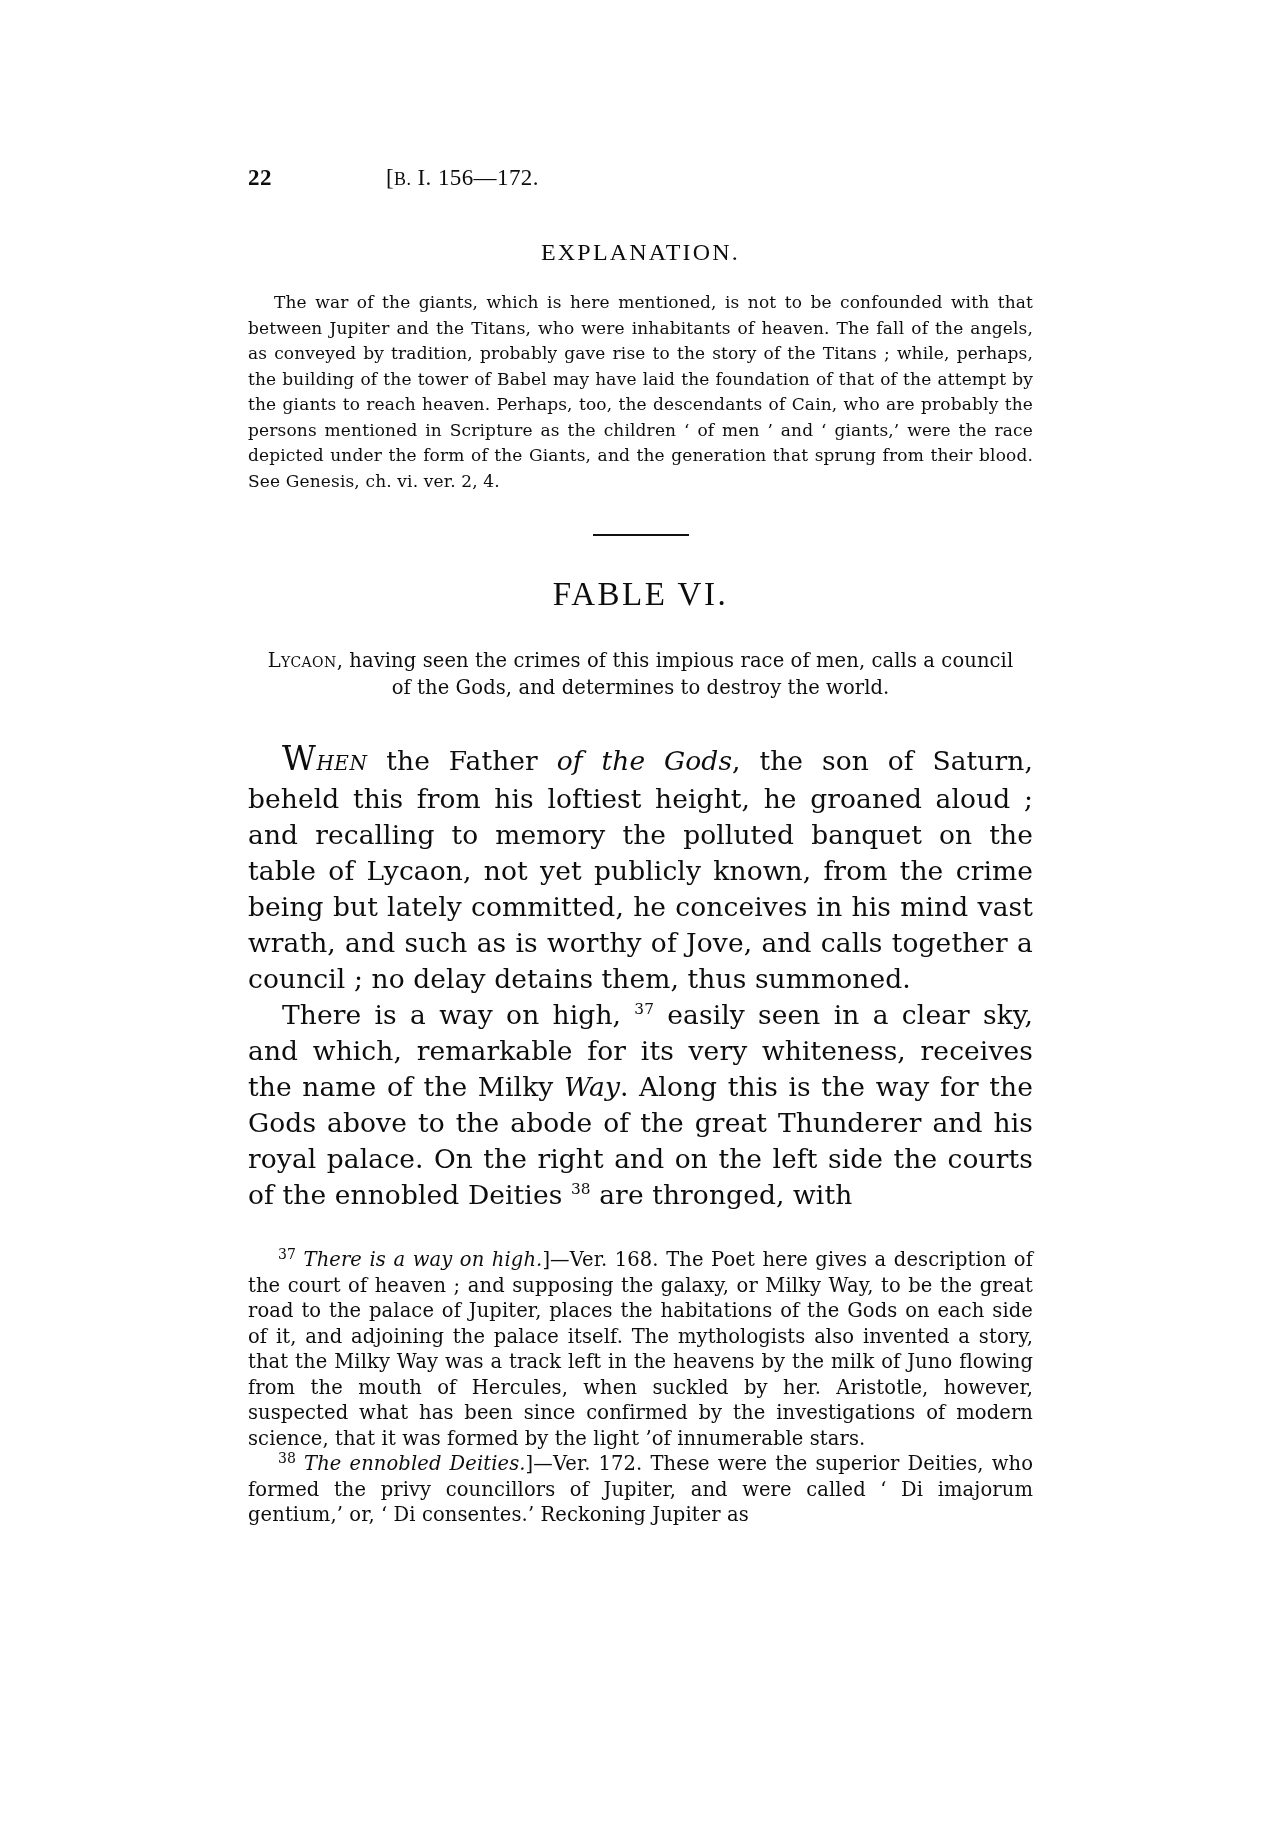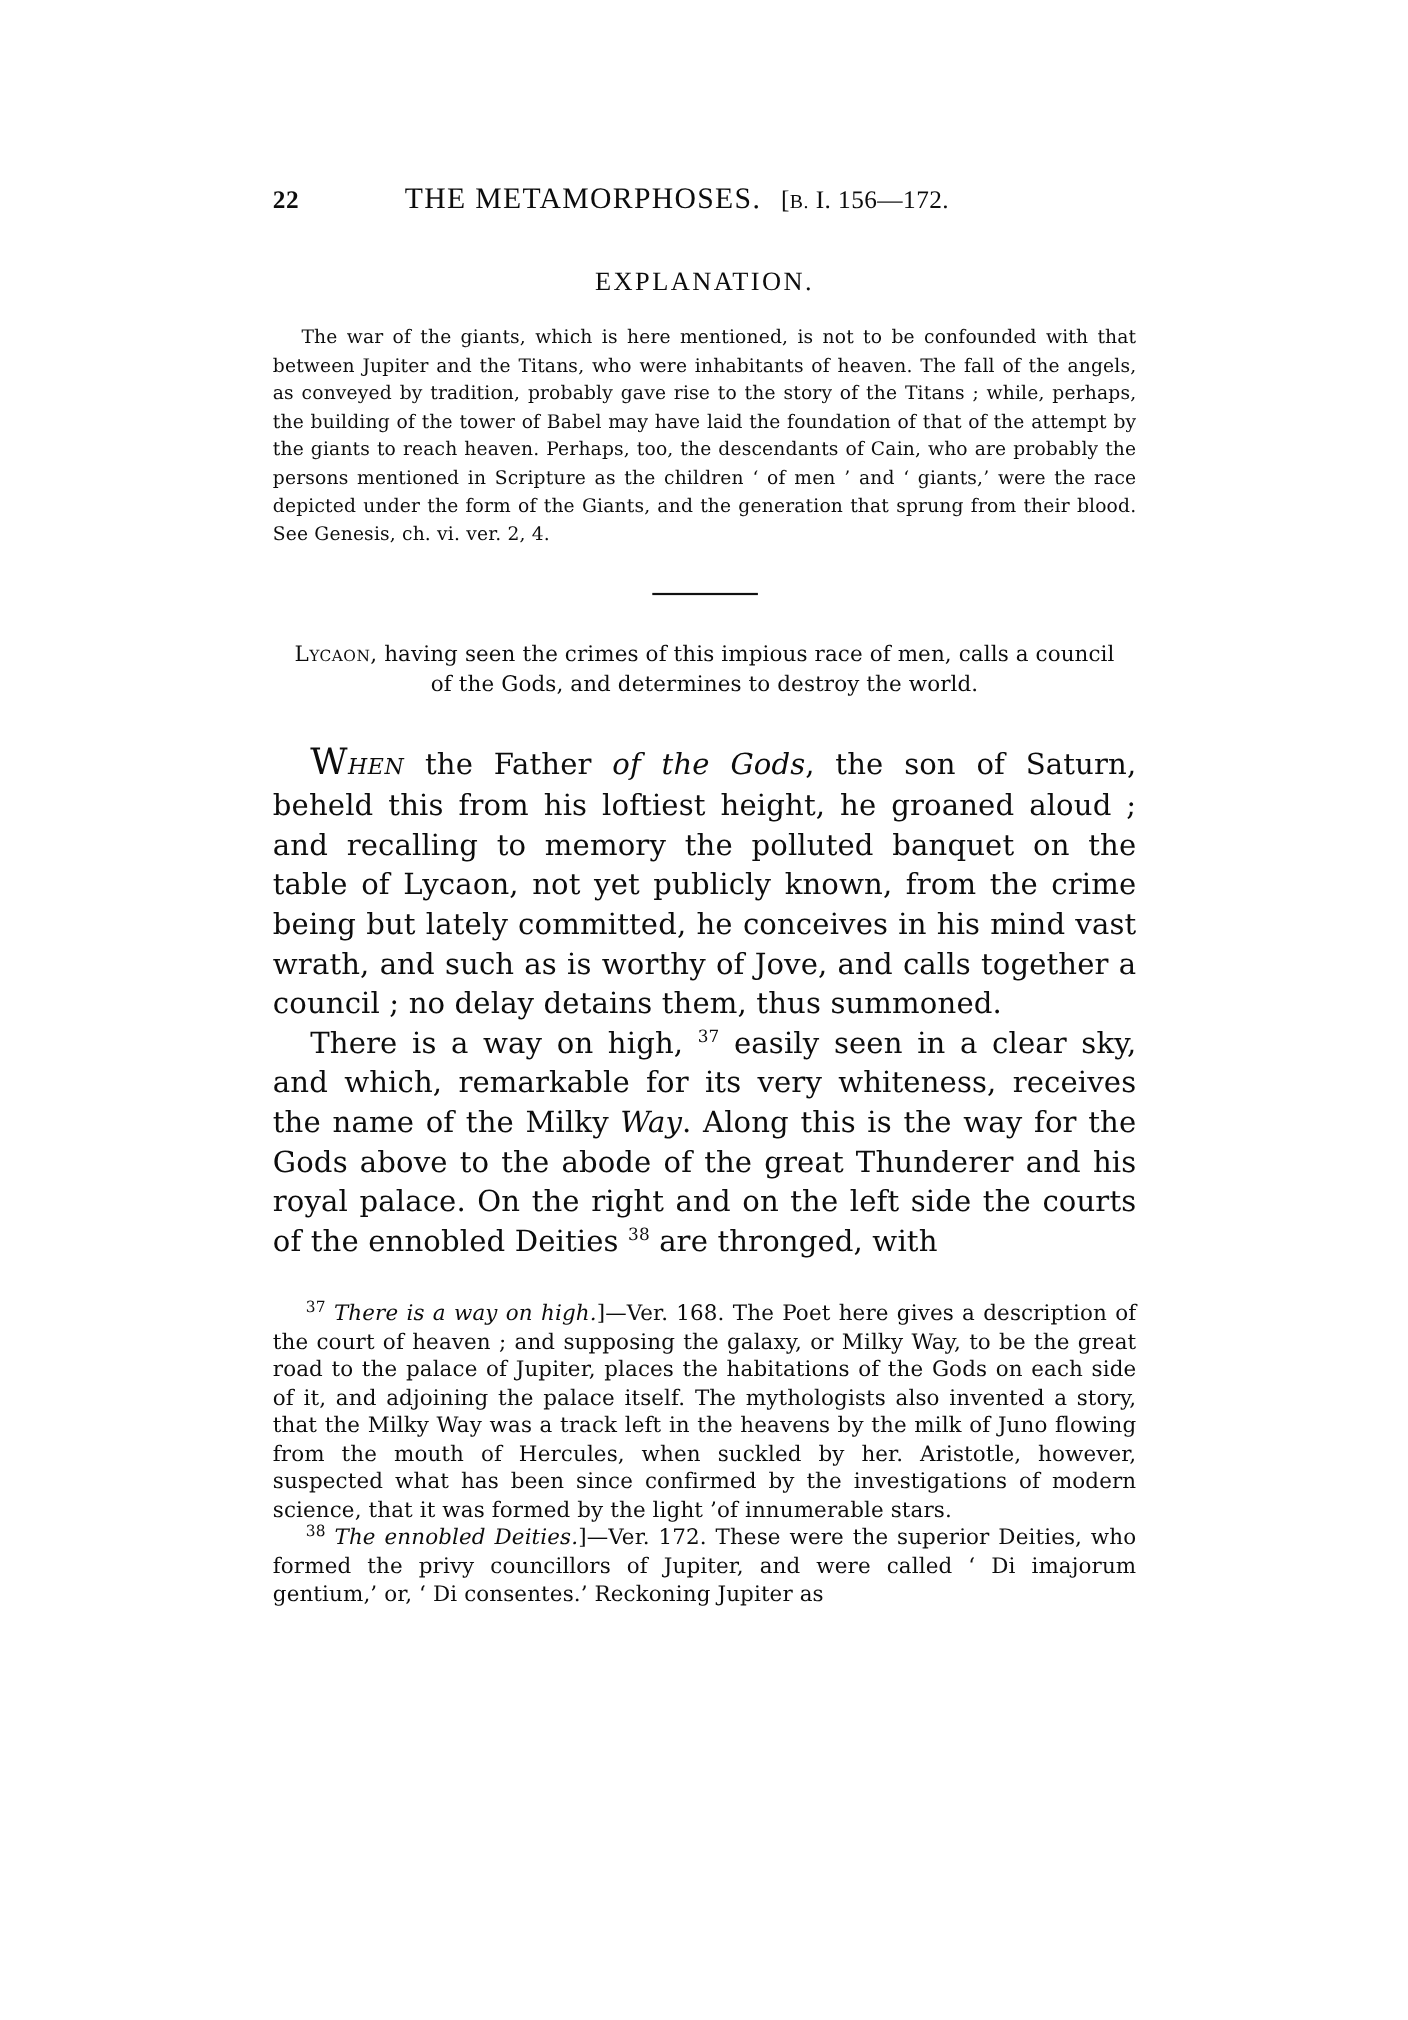--- a/index.html
+++ b/index.html
@@ -154,32 +154,32 @@
   }
 </style>
 </head>
 <body>
 
 <div class="page">
   <div class="content">
 
     <div class="running-head">
       <span class="folio">22</span>
-      <span class="head-title">THE METAMORPHOSES.</span>
       <span class="head-ref"><span>[</span><span class="sm">B.</span><span> I. 156—172.</span></span>
     </div>
 
     <div class="section-title">EXPLANATION.</div>
 
     <div class="explanation">
       <p class="indent">The war of the giants, which is here mentioned, is not to be confounded with that between Jupiter and the Titans, who were inhabitants of heaven.  The fall of the angels, as conveyed by tradition, probably gave rise to the story of the Titans ; while, perhaps, the building of the tower of Babel may have laid the foundation of that of the attempt by the giants to reach heaven. Perhaps, too, the descendants of Cain, who are probably the persons mentioned in Scripture as the children ‘ of men ’ and ‘ giants,’ were the race depicted under the form of the Giants, and the generation that sprung from their blood.  See Genesis, ch. vi. ver. 2, 4.</p>
     </div>
 
     <div class="rule"></div>
 
+    <div class="fable-title">FABLE VI.</div>
 
     <div class="argument">
       <span class="smallcaps sc-first">Lycaon</span><span>, having seen the crimes of this impious race of men, calls a council of the Gods, and determines to destroy the world.</span>
     </div>
 
     <div class="body-text">
       <p class="body-indent"><span class="dropcap">W</span><span class="caps-small">HEN</span><span> the Father </span><i>of the Gods</i><span>, the son of Saturn, beheld this from his loftiest height, he groaned aloud ; and recalling to memory the polluted banquet on the table of Lycaon, not yet publicly known, from the crime being but lately committed, he conceives in his mind vast wrath, and such as is worthy of Jove, and calls together a council ; no delay detains them, thus summoned.</span></p>
       <p class="body-indent"><span>There is a way on high, </span><sup>37</sup><span> easily seen in a clear sky, and which, remarkable for its very whiteness, receives the name of the Milky </span><i>Way</i><span>.  Along this is the way for the Gods above to the abode of the great Thunderer and his royal palace.  On the right and on the left side the courts of the ennobled Deities </span><sup>38</sup><span> are thronged, with</span></p>
     </div>
 

